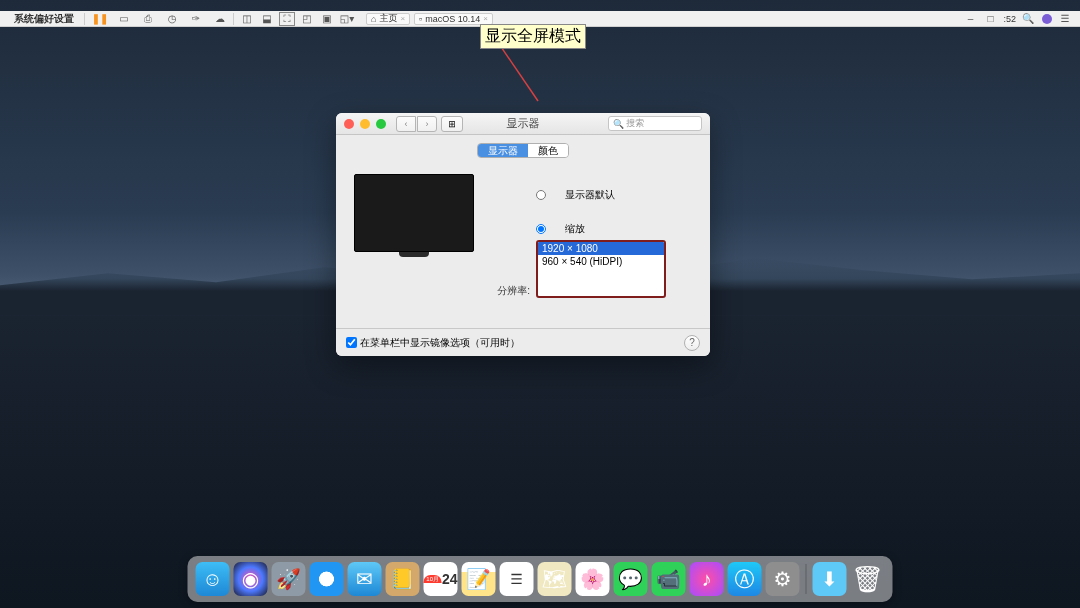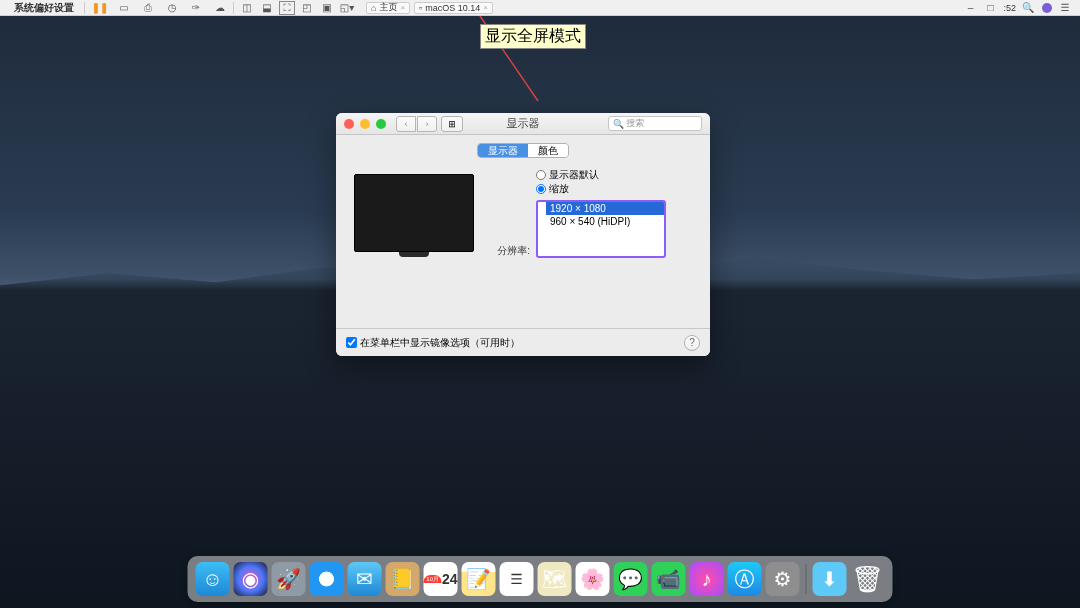--- a/index.html
+++ b/index.html
@@ -1,19 +1,19 @@
 <!DOCTYPE html>
 <html><head>
 <meta charset="utf-8">
 <style>
 * { margin: 0; padding: 0; box-sizing: border-box; font-family: -apple-system, "Helvetica Neue", Arial, sans-serif; }
 body { width: 1080px; height: 608px; overflow: hidden; position: relative; background: #1a2332; }
 .desktop-bg { position: absolute; inset: 0; background: linear-gradient(180deg,#1e2a3a 0%,#2a3c52 35%,#3d5068 45%,#4a5b72 48%,#1a2330 52%,#0e1620 100%); }
 .desktop-bg::before { content:""; position:absolute; top:42%; left:0; right:0; height:60px; background: linear-gradient(180deg,transparent,#33455a 40%,#1a2330 60%); clip-path: polygon(0 50%,10% 30%,20% 45%,30% 20%,40% 35%,50% 10%,60% 30%,70% 5%,80% 25%,90% 40%,100% 30%,100% 100%,0 100%); }
-.top-toolbar { position:absolute; top:0; left:0; right:0; height:16px; background:#f0f0f0; border-bottom:1px solid #d0d0d0; display:flex; align-items:center; font-size:10px; color:#333; z-index:100; }
+.top-toolbar { position:absolute; top:11px; left:0; right:0; height:16px; background:#f0f0f0; border-bottom:1px solid #d0d0d0; display:flex; align-items:center; font-size:10px; color:#333; z-index:100; }
 .tb-seg { display:flex; align-items:center; gap:8px; padding:0 6px; }
 .tb-seg.menu span { cursor:default; }
 .tb-icon { width:14px; height:12px; display:inline-flex; align-items:center; justify-content:center; color:#555; }
 .pause-icon { color:#f7931e; font-weight:bold; }
 .tb-right { margin-left:auto; display:flex; align-items:center; gap:6px; padding-right:8px; }
 .tab-chip { display:inline-flex; align-items:center; gap:3px; background:#fafafa; border:1px solid #ccc; border-radius:2px; padding:0 4px; height:12px; font-size:9px; }
 .tab-chip .close { color:#aaa; font-size:8px; }
 .purple-dot { width:10px; height:10px; border-radius:50%; background:#7b5ed6; }
 
 .tooltip { position:absolute; top:24px; left:480px; background:#ffffcc; border:1px solid #888; font-size:16px; padding:1px 4px; z-index:101; }
@@ -35,23 +35,23 @@
 .seg-ctrl { display:flex; border:1px solid #b0b0b0; border-radius:4px; overflow:hidden; height:15px; font-size:10px; }
 .seg-ctrl div { padding:0 10px; display:flex; align-items:center; background:#fff; }
 .seg-ctrl div.active { background:#4a90e2; color:#fff; }
 
 .panel-body { display:flex; padding:10px 18px; gap:14px; }
 .monitor-img { width:120px; height:78px; background:#1a1a1a; border:1px solid #000; border-radius:2px; position:relative; margin-top:6px; }
 .monitor-img::after { content:""; position:absolute; bottom:-6px; left:50%; transform:translateX(-50%); width:30px; height:5px; background:#2a2a2a; border-radius:0 0 4px 4px; }
 .settings-col { flex:1; font-size:10px; }
 .row { display:flex; align-items:flex-end; margin-bottom:2px; }
 .row-label { width:42px; text-align:right; margin-right:6px; color:#333; }
-.radio-grp label { display:flex; align-items:center; gap:3px; font-size:10px; }
+.radio-grp label { display:flex; align-items:center; gap:19px; font-size:10px;margin-top:20px; }
 .radio-grp input { width:10px; height:10px; }
-.res-list { margin-top:4px; margin-left:0; border:2px solid #8b5cf6; border-radius:3px; background:#fff; width:130px; height:58px; overflow:hidden;padding-left:8px; }
+.res-list { margin-top:4px; margin-left:0; border:2px solid #7f1d1d; border-radius:3px; background:#fff; width:130px; height:58px; overflow:hidden; }
 .res-list div { padding:1px 4px; font-size:10px; }
 .res-list .sel { background:#2568d8; color:#fff; }
 
 .footer { position:absolute; bottom:0; left:0; right:0; height:28px; border-top:1px solid #c8c8c8; display:flex; align-items:center; padding:4px 10px; font-size:10px; background:#ececec; }
 .footer input[type=checkbox]{ width:11px; height:11px; margin-right:3px; }
 .help-btn { margin-left:auto; width:16px; height:16px; border-radius:50%; border:1px solid #b0b0b0; background:linear-gradient(#fff,#eee); display:flex; align-items:center; justify-content:center; font-size:10px; color:#666; }
 
 .dock { position:absolute; bottom:6px; left:50%; transform:translateX(-50%); height:46px; display:flex; align-items:center; gap:4px; padding:3px 8px; background:rgba(230,230,230,.5); border-radius:10px; backdrop-filter:blur(4px); box-shadow:0 2px 8px rgba(0,0,0,.3); }
 .dock-item { width:34px; height:34px; border-radius:7px; display:flex; align-items:center; justify-content:center; font-size:20px; color:#fff; }
 .dock-sep { width:1px; height:30px; background:rgba(0,0,0,.25); margin:0 2px; }

